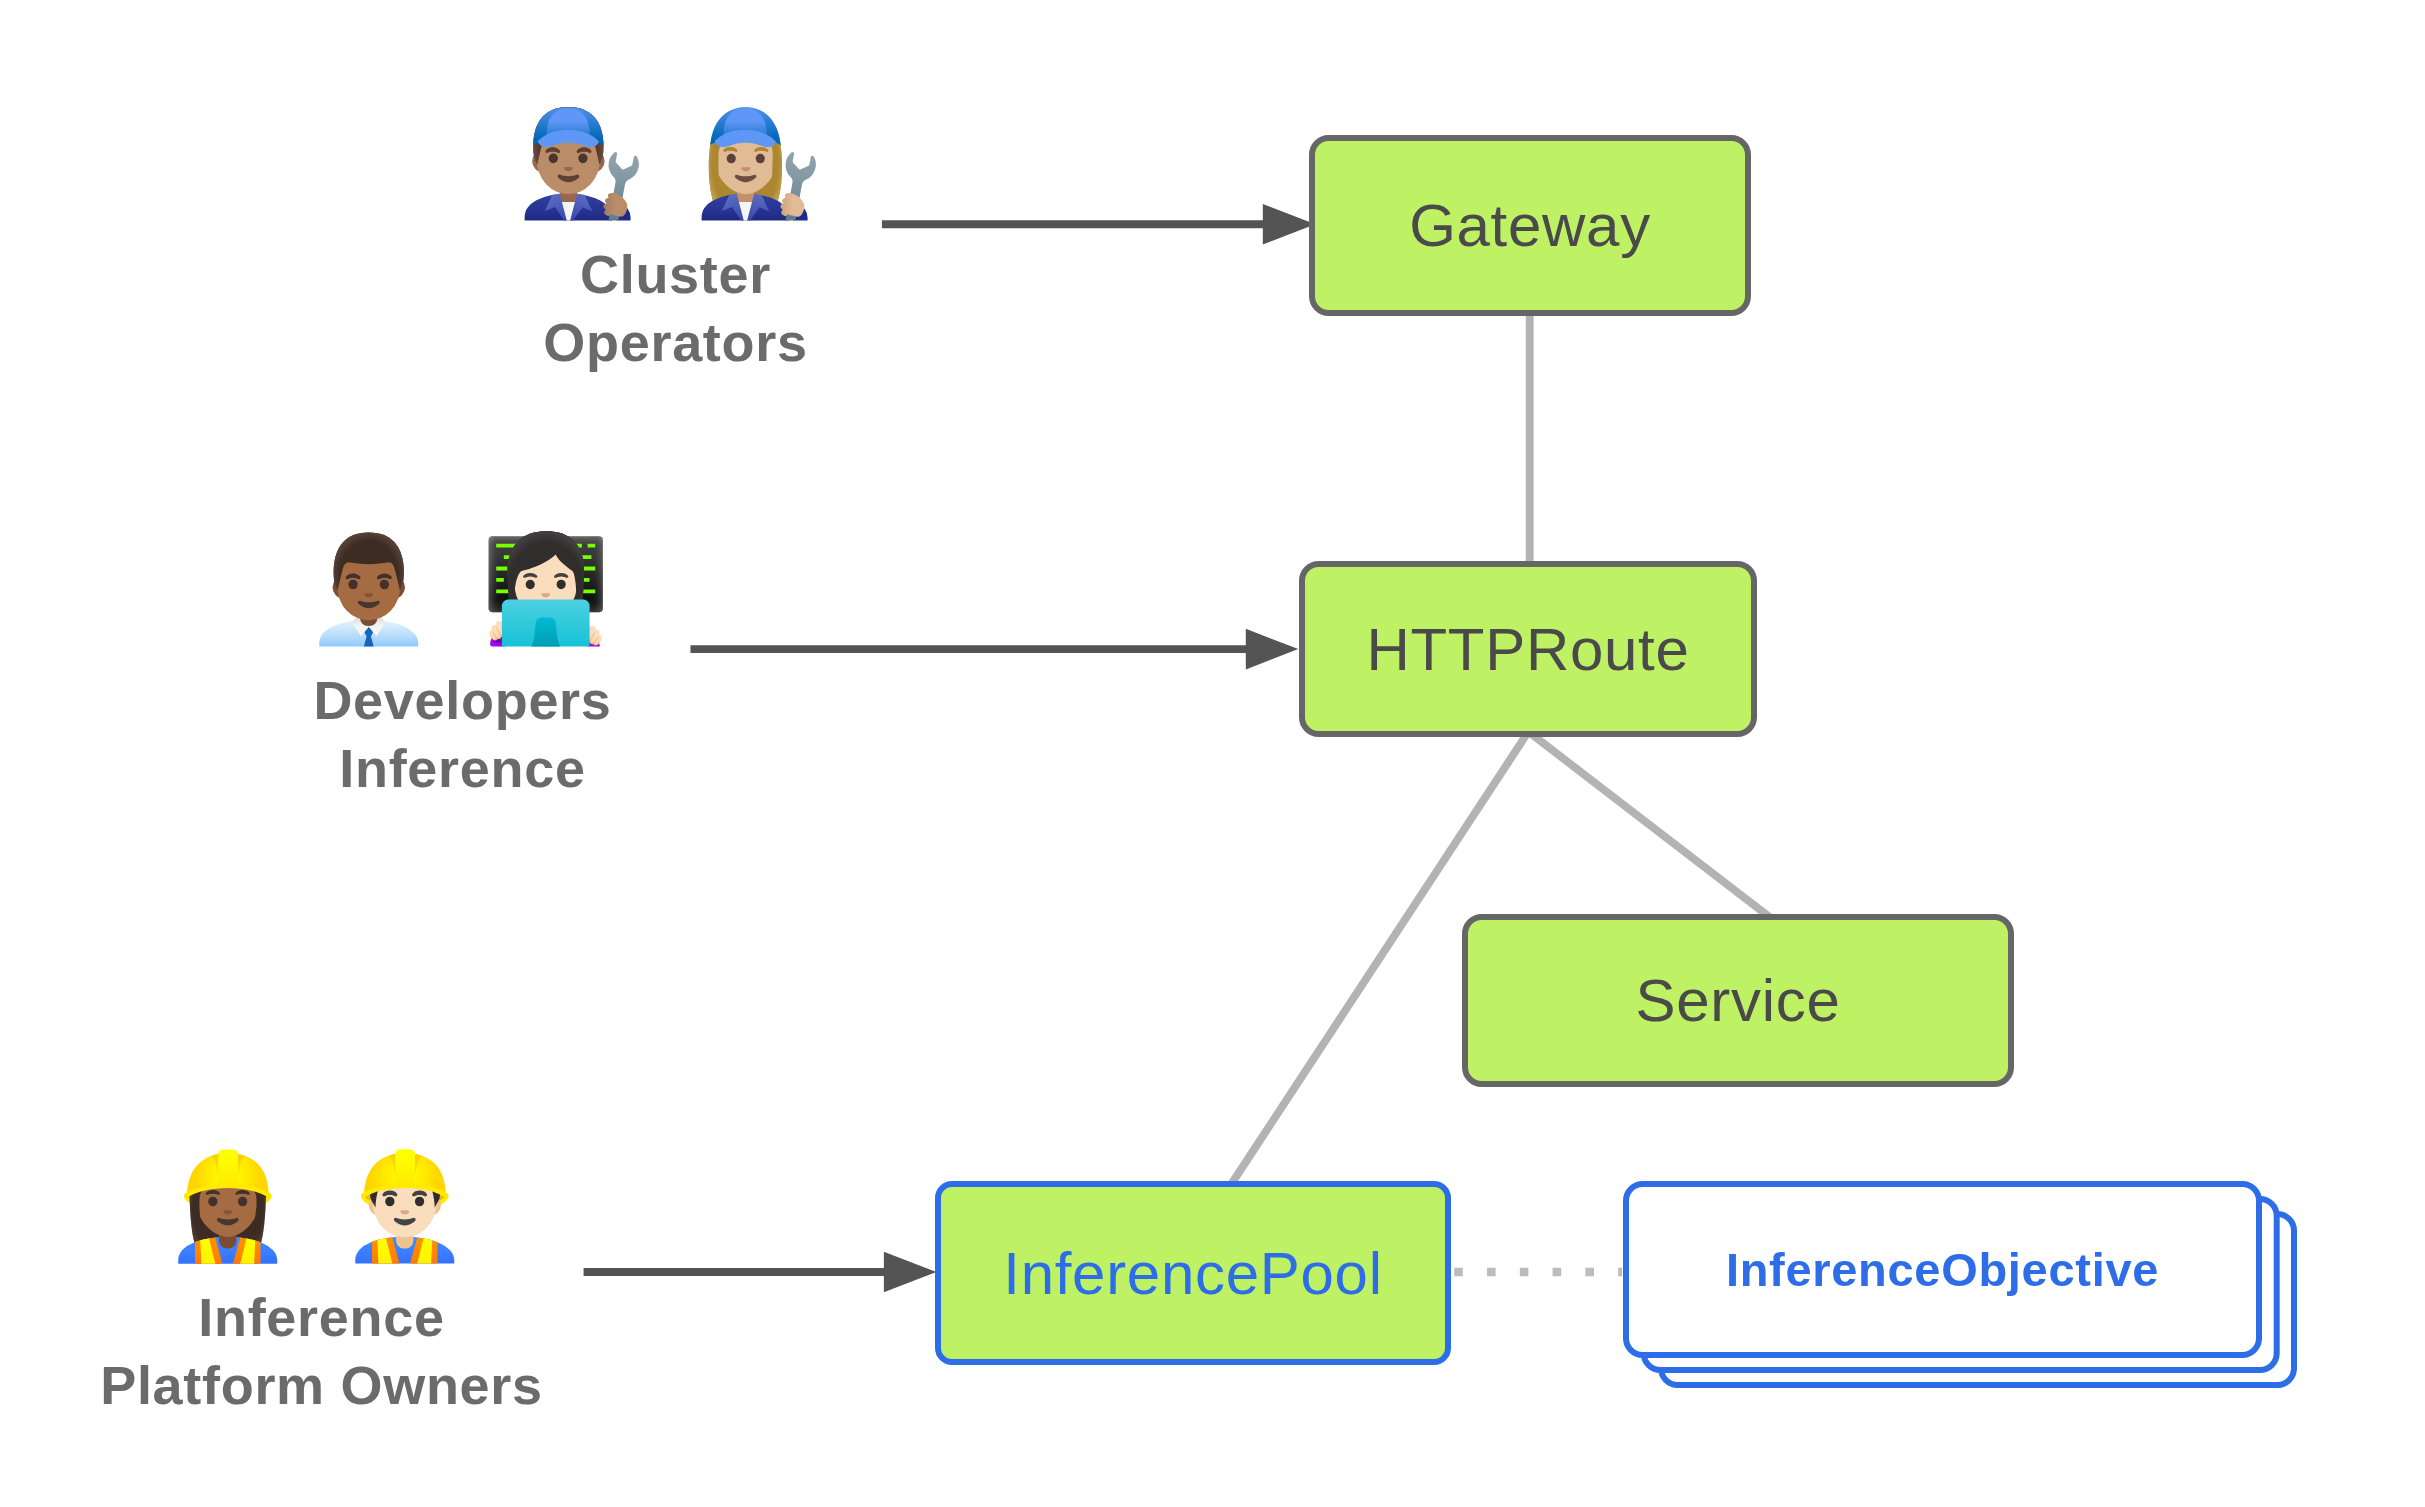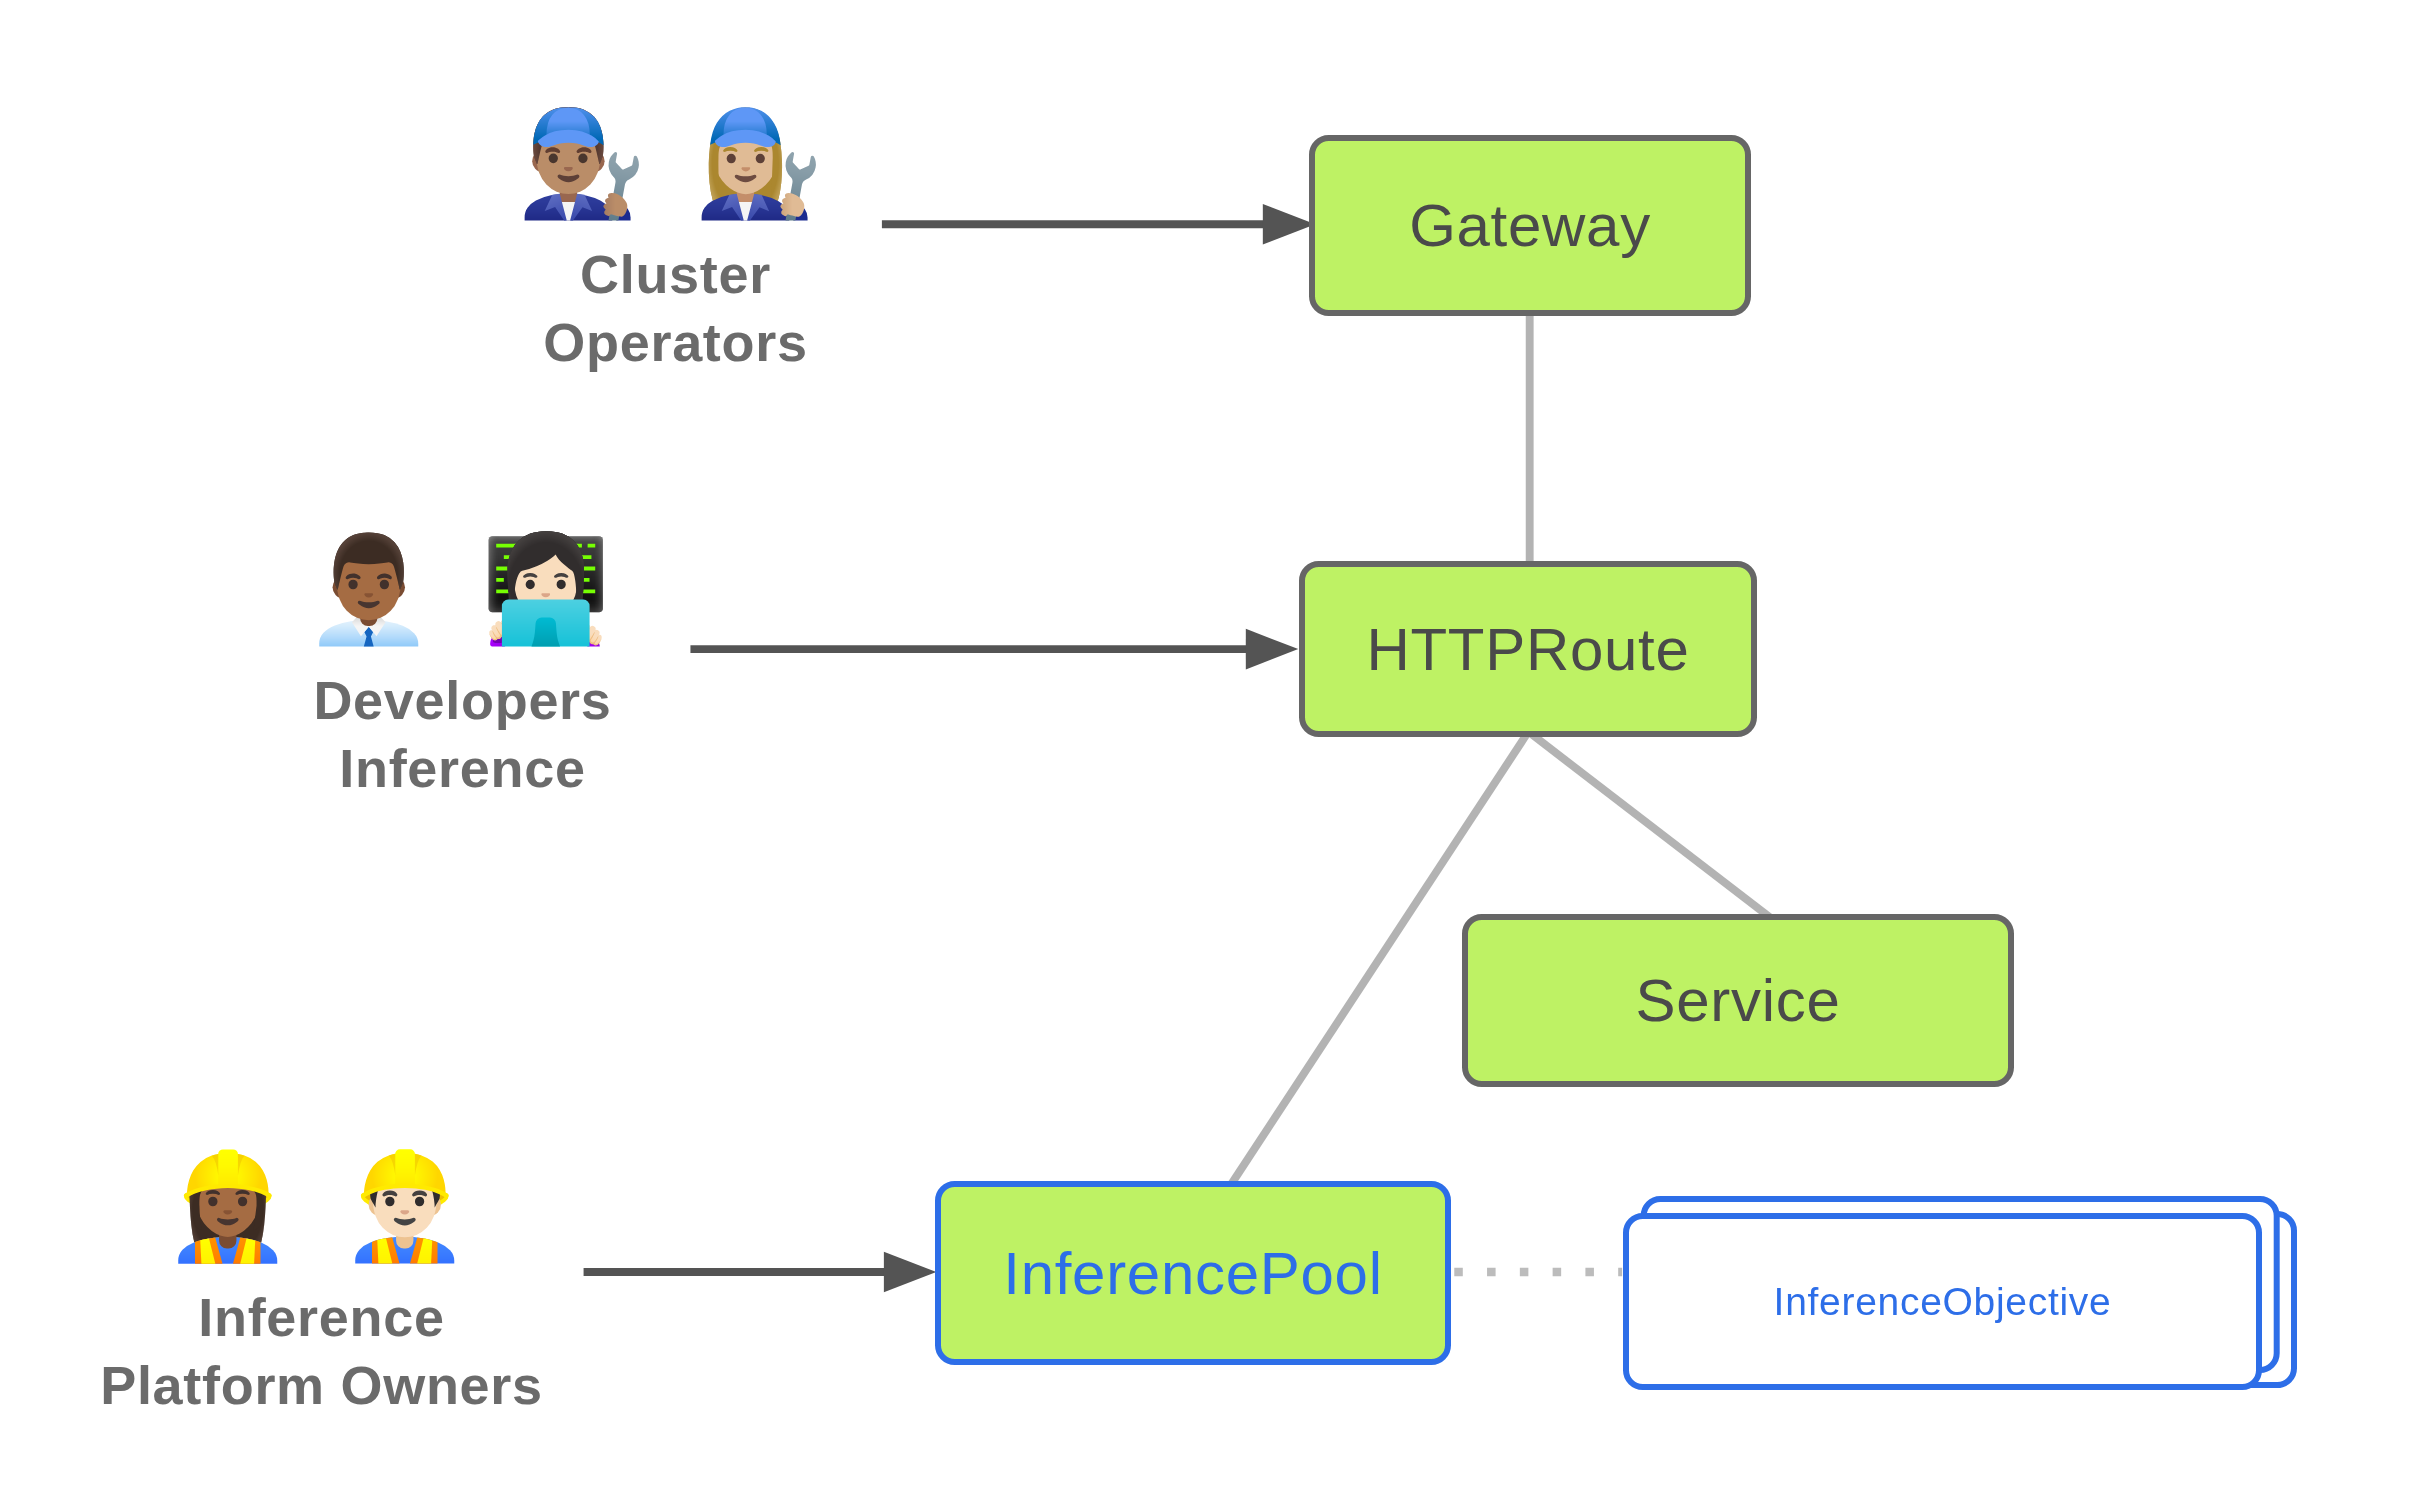--- a/index.html
+++ b/index.html
@@ -27,21 +27,21 @@
   .stack{position:absolute;z-index:2;}
   .stack .layer,.stack .card{
     position:absolute;left:0;top:0;width:100%;height:100%;
     box-sizing:border-box;background:#ffffff;
     border:6.6px solid #2d6ee8;border-radius:19.7px;
   }
   .stack .layer.l1{transform:translate(17.7px,15px);}
   .stack .layer.l2{transform:translate(35px,30px);}
   .stack .card{
     display:flex;align-items:center;justify-content:center;
-    font-weight:normal;font-size:39px;color:#2d6ee8;letter-spacing:0.7px;margin-top:32px;
+    font-weight:bold;font-size:47px;color:#2d6ee8;letter-spacing:0.7px;
   }
 
   .actor{position:absolute;z-index:2;text-align:center;}
   .actor .emoji{
     font-size:104px;line-height:130px;letter-spacing:9.2px;white-space:nowrap;
   }
   .actor .label{
     margin-top:12px;font-weight:bold;font-size:54px;line-height:68px;
     color:#6b6b6b;letter-spacing:0.7px;
   }
@@ -103,21 +103,21 @@
   </div>
 
   <div class="node" style="left:1299px;top:561px;width:458px;height:176px;text-align:center;">
     <span>HTTPRoute</span>
   </div>
 
   <div class="node" style="left:1462px;top:914px;width:552px;height:173px;">
     <span>Service</span>
   </div>
 
-  <div class="node blue" style="left:935px;top:1181px;width:516px;height:184px;">
+  <div class="node blue" style="left:935px;top:1181px;width:516px;height:184px;border-radius:17px;">
     <span>InferencePool</span>
   </div>
 
   <div class="stack" style="left:1623px;top:1181px;width:639px;height:177px;">
     <div class="layer l2"></div>
     <div class="layer l1"></div>
     <div class="card">
       <span>InferenceObjective</span>
     </div>
   </div>

